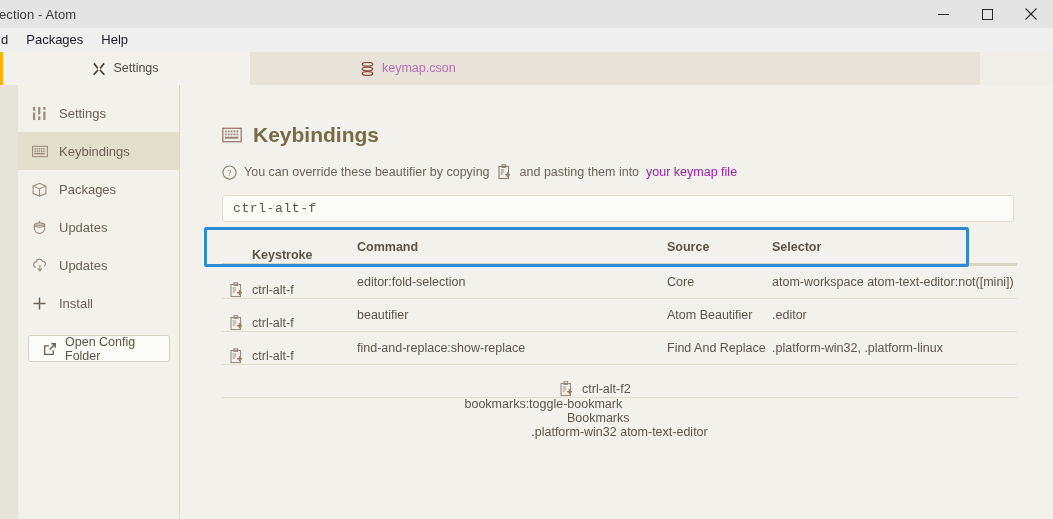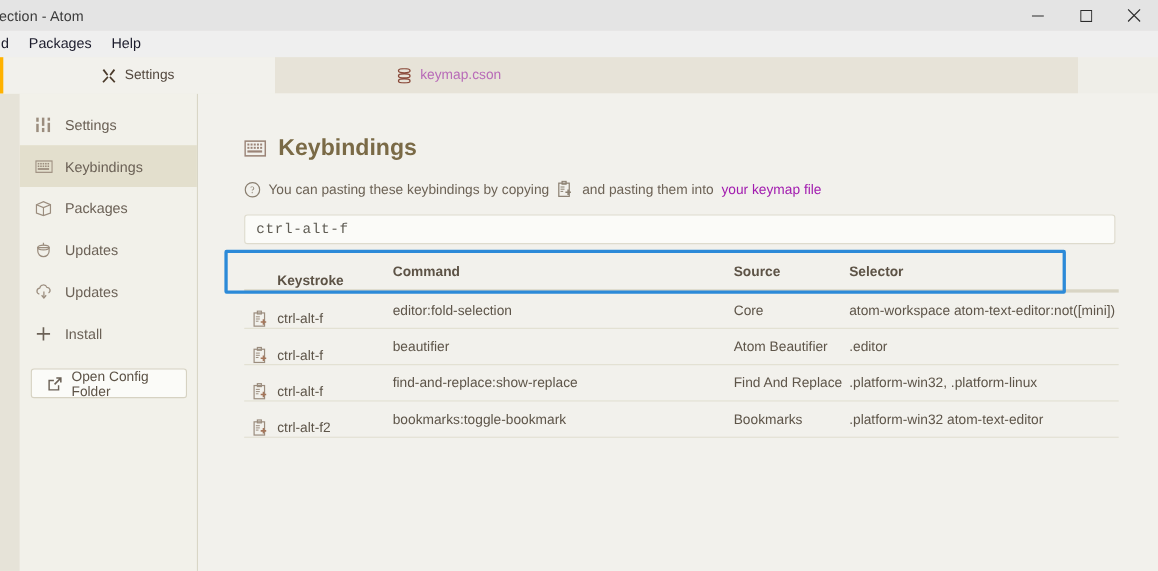--- a/index.html
+++ b/index.html
@@ -121,21 +121,21 @@
   }
   .hl-box{
     position:absolute; left:-18px; top:-4px; width:765px; height:40px;
     border:3px solid #2c8ad8; border-radius:2px; pointer-events:none;
   }
   .row{
     display:flex; align-items:center; height:33px;
     border-bottom:1px solid #e2dfd1;
     font-size:12.5px; color:#5e5549;
   }
-  .row:last-child{ border-bottom:1px solid #e2dfd1; }
+  .row:last-child{ border-bottom:1px solid #e2dfd1;flex-direction:column; }
   .c-key{ width:135px; display:flex; align-items:center; gap:8px; padding-left:8px;margin-top:16px; }
   .thead .c-key{ padding-left:0; width:105px; }
   .c-cmd{ width:310px; }
   .c-src{ width:105px; }
   .c-sel{ flex:1; }
   .rowclip{ width:14px; height:16px; flex:0 0 14px; }
 
   svg{ display:block; }
 </style>
 </head>
@@ -317,21 +317,21 @@
           <span>Keybindings</span>
         </div>
 
         <div class="hint">
           <span class="q">
             <svg width="15" height="15" viewBox="0 0 16 16">
               <circle cx="8" cy="8" r="7" fill="none" stroke="#8a7f70" stroke-width="1.2"></circle>
               <text x="8" y="11.6" font-size="9.5" font-family="Liberation Serif, serif" fill="#8a7f70" text-anchor="middle">?</text>
             </svg>
           </span>
-          <span>You can pasting these keybindings by copying</span>
+          <span>You can override these beautifier by copying</span>
           <span class="clip-inline">
             <svg width="14" height="16" viewBox="0 0 14 16">
               <rect x="1" y="2.5" width="9.5" height="12" fill="none" stroke="#8a7f70" stroke-width="1.1"></rect>
               <rect x="4" y="0.8" width="3.6" height="2.6" fill="none" stroke="#8a7f70" stroke-width="1.1"></rect>
               <g stroke="#8a7f70" stroke-width="0.9">
                 <line x1="2.6" y1="6" x2="6.2" y2="6"></line>
                   <line x1="2.6" y1="8" x2="6.2" y2="8"></line>
                   <line x1="2.6" y1="10" x2="5" y2="10"></line>
               </g>
               <line x1="9.5" y1="8.2" x2="9.5" y2="13.2" stroke="#8a7f70" stroke-width="1.4"></line>

